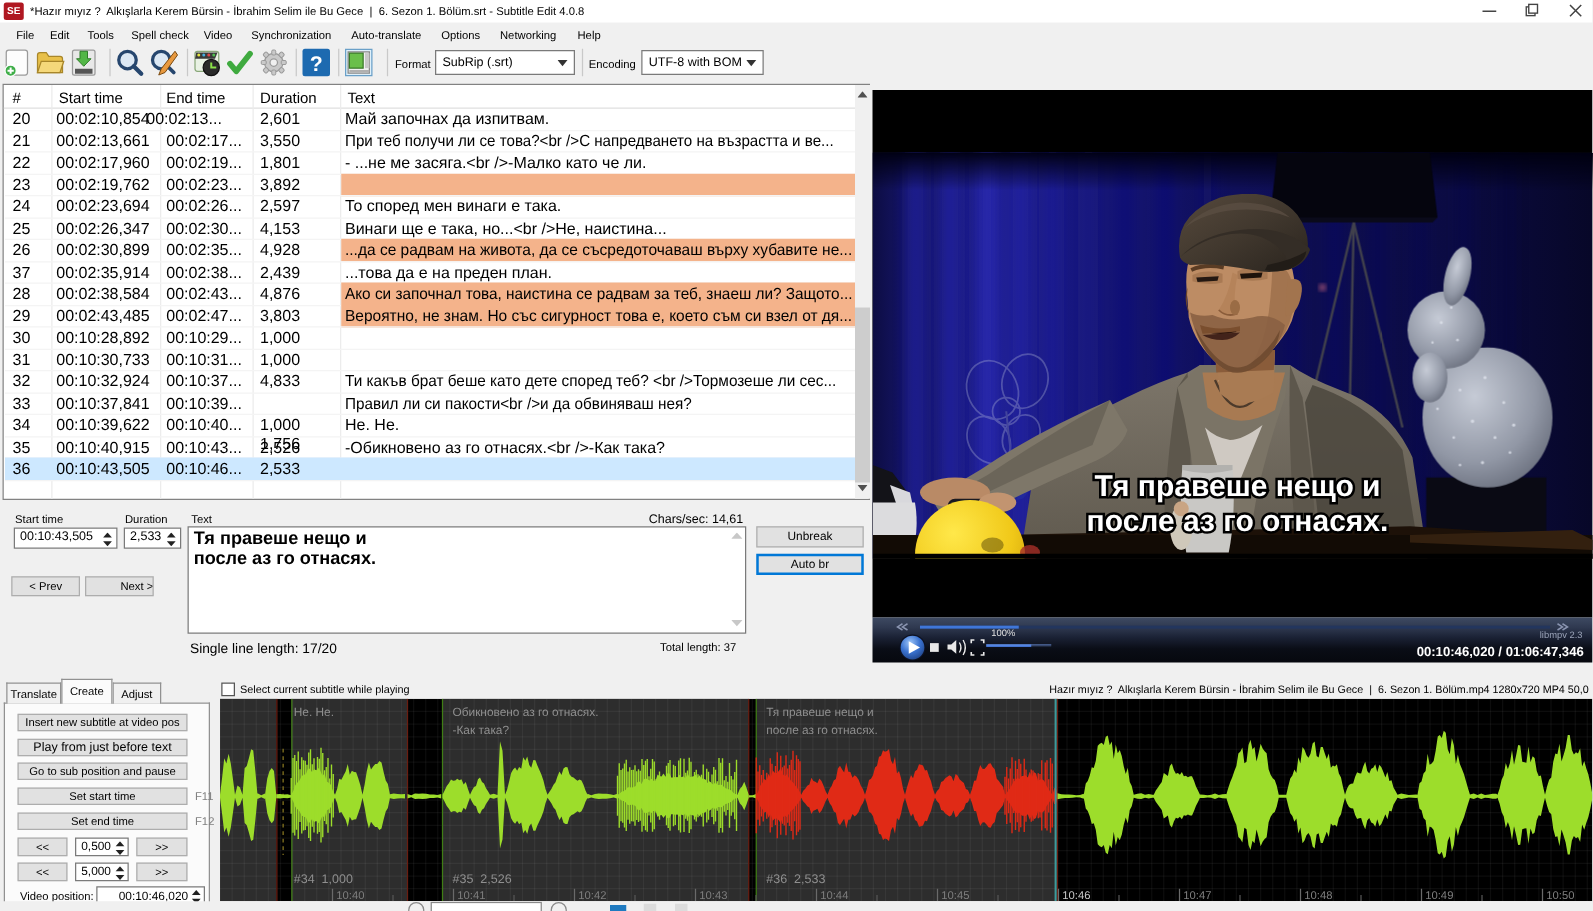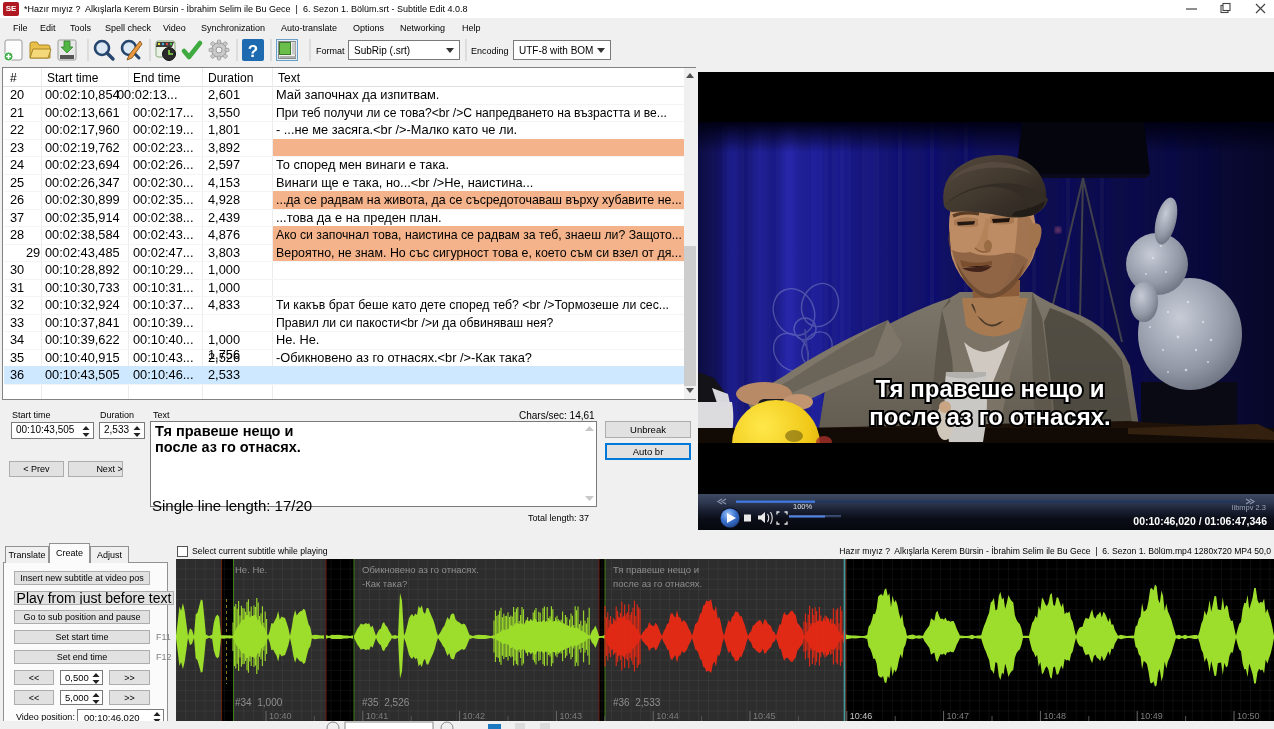--- a/index.html
+++ b/index.html
@@ -179,21 +179,21 @@
 <div class="abs lv" style="left:273px;top:142.5px;white-space:nowrap">...това да е на преден план.</div>
 <div class="abs" style="left:1px;top:158.0px;width:680px;height:1px;background:#f4f4f4"></div>
 <div class="abs" style="left:270px;top:158.0px;width:411px;height:18px;background:#f4b38b"></div>
 <div class="abs lv" style="left:7px;top:160.0px;">28</div>
 <div class="abs lv" style="left:42px;top:160.0px;">00:02:38,584</div>
 <div class="abs lv" style="left:130px;top:160.0px;">00:02:43...</div>
 <div class="abs lv" style="left:205px;top:160.0px;">4,876</div>
 <div class="abs lv" style="left:273px;top:160.0px;white-space:nowrap;transform:scaleX(0.959);transform-origin:0 0">Ако си започнал това, наистина се радвам за теб, знаеш ли? Защото...</div>
 <div class="abs" style="left:1px;top:175.5px;width:680px;height:1px;background:#f4f4f4"></div>
 <div class="abs" style="left:270px;top:175.5px;width:411px;height:18px;background:#f4b38b"></div>
-<div class="abs lv" style="left:7px;top:177.5px;margin-left:16px;">29</div>
+<div class="abs lv" style="left:7px;top:177.5px;">29</div>
 <div class="abs lv" style="left:42px;top:177.5px;">00:02:43,485</div>
 <div class="abs lv" style="left:130px;top:177.5px;">00:02:47...</div>
 <div class="abs lv" style="left:205px;top:177.5px;">3,803</div>
 <div class="abs lv" style="left:273px;top:177.5px;white-space:nowrap;transform:scaleX(0.968);transform-origin:0 0">Вероятно, не знам. Но със сигурност това е, което съм си взел от дя...</div>
 <div class="abs" style="left:1px;top:193.0px;width:680px;height:1px;background:#f4f4f4"></div>
 <div class="abs lv" style="left:7px;top:195.0px;">30</div>
 <div class="abs lv" style="left:42px;top:195.0px;">00:10:28,892</div>
 <div class="abs lv" style="left:130px;top:195.0px;">00:10:29...</div>
 <div class="abs lv" style="left:205px;top:195.0px;">1,000</div>
 <div class="abs" style="left:1px;top:210.5px;width:680px;height:1px;background:#f4f4f4"></div>
@@ -265,31 +265,31 @@
 <div class="btn" style="left:68px;top:461px;width:55px;height:16px;padding-left:28px;">Next &gt;</div>
 <div class="abs" style="left:150px;top:421px;width:447px;height:86px;background:#fff;border:1px solid #7a7a7a;">
   <div class="abs" style="left:4px;top:1px;font-size:14.5px;font-weight:bold;line-height:16px;color:#000;">Тя правеше нещо и<br>после аз го отнасях.</div>
   <svg class="abs" style="right:2px;top:4px" width="9" height="6">
       <path d="M4.5 0 L9 5 L0 5 Z" fill="#c8c8c8"></path>
     </svg>
   <svg class="abs" style="right:2px;bottom:4px" width="9" height="6">
       <path d="M0 0 L9 0 L4.5 5 Z" fill="#c8c8c8"></path>
     </svg>
 </div>
-<div class="abs" style="left:152px;top:497px;font-size:15px;">Single line length: 17/20</div>
+<div class="abs" style="left:152px;top:513px;font-size:11px;">Single line length: 17/20</div>
 <div class="abs" style="left:528px;top:513px;font-size:9px;">Total length: 37</div>
 <div class="btn" style="left:605px;top:421px;width:86px;height:17px;font-size:9.5px;">Unbreak</div>
 <div class="btn" style="left:605px;top:443px;width:86px;height:17px;border:2px solid #0078d7;font-size:9.5px;">Auto br</div>
 
 <div class="abs" style="left:3px;top:562px;width:165px;height:167px;background:#fbfbfb;border:1px solid #919191;border-bottom:none;"></div>
 <div class="abs" style="left:5px;top:546px;width:44px;height:17px;background:#f0f0f0;border:1px solid #919191;border-bottom:none;font-size:9px;text-align:center;line-height:17px;">Translate</div>
 <div class="abs" style="left:49px;top:543px;width:41px;height:20px;background:#fbfbfb;border:1px solid #919191;border-bottom:none;font-size:9px;text-align:center;line-height:19px;z-index:2;">Create</div>
 <div class="abs" style="left:90px;top:546px;width:39px;height:17px;background:#f0f0f0;border:1px solid #919191;border-bottom:none;font-size:9px;text-align:center;line-height:17px;">Adjust</div>
 <div class="btn" style="left:14px;top:571px;width:136px;height:14px;font-size:9px;">Insert new subtitle at video pos</div>
-<div class="btn" style="left:14px;top:591px;width:160px;height:14px;font-size:14px;">Play from just before text</div>
+<div class="btn" style="left:14px;top:591px;width:136px;height:14px;font-size:10px;">Play from just before text</div>
 <div class="btn" style="left:14px;top:610px;width:136px;height:14px;font-size:9px;">Go to sub position and pause</div>
 <div class="btn" style="left:14px;top:630px;width:136px;height:14px;font-size:9px;">Set start time</div>
 <div class="btn" style="left:14px;top:650px;width:136px;height:14px;font-size:9px;">Set end time</div>
 <div class="abs" style="left:156px;top:632px;font-size:9px;color:#808080;">F11</div>
 <div class="abs" style="left:156px;top:652px;font-size:9px;color:#808080;">F12</div>
 <div class="btn" style="left:14px;top:670px;width:40px;height:15px;font-size:9px;">&lt;&lt;</div>
 <div class="spin" style="left:60px;top:670px;width:43px;height:15px;font-size:9.5px;">
     <span style="position:absolute;left:4px;top:1px;">0,500</span>
   <svg class="abs" style="right:2px;top:2px" width="8" height="11">
       <path d="M4 0 L7.5 4 L0.5 4 Z" fill="#222"></path>
@@ -301,21 +301,21 @@
 <div class="spin" style="left:60px;top:690px;width:43px;height:15px;font-size:9.5px;">
     <span style="position:absolute;left:4px;top:1px;">5,000</span>
   <svg class="abs" style="right:2px;top:2px" width="8" height="11">
       <path d="M4 0 L7.5 4 L0.5 4 Z" fill="#222"></path>
       <path d="M0.5 7 L7.5 7 L4 11 Z" fill="#222"></path>
     </svg>
   </div>
 <div class="btn" style="left:109px;top:690px;width:41px;height:15px;font-size:9px;">&gt;&gt;</div>
 <div class="abs" style="left:16px;top:712px;font-size:9px;">Video position:</div>
 <div class="spin" style="left:77px;top:709px;width:87px;height:16px;font-size:9.5px;">
-    <span style="position:absolute;left:6px;top:2px;">00:10:46,020</span>
+    <span style="position:absolute;left:17px;top:2px;">00:10:46,020</span>
   <svg class="abs" style="right:2px;top:2px" width="8" height="11">
       <path d="M4 0 L7.5 4 L0.5 4 Z" fill="#222"></path>
       <path d="M0.5 7 L7.5 7 L4 11 Z" fill="#222"></path>
     </svg>
   </div>
 
 <div class="abs" style="left:177px;top:546px;width:11px;height:11px;background:#fff;border:1px solid #555;"></div>
 <div class="abs" style="left:192px;top:546px;font-size:8.7px;">Select current subtitle while playing</div>
 <div class="abs" style="right:3px;top:546px;font-size:8.6px;white-space:nowrap;">Hazır mıyız ?&nbsp; Alkışlarla Kerem Bürsin - İbrahim Selim ile Bu Gece&nbsp; |&nbsp; 6. Sezon 1. Bölüm.mp4 1280x720 MP4 50,0</div>
 

